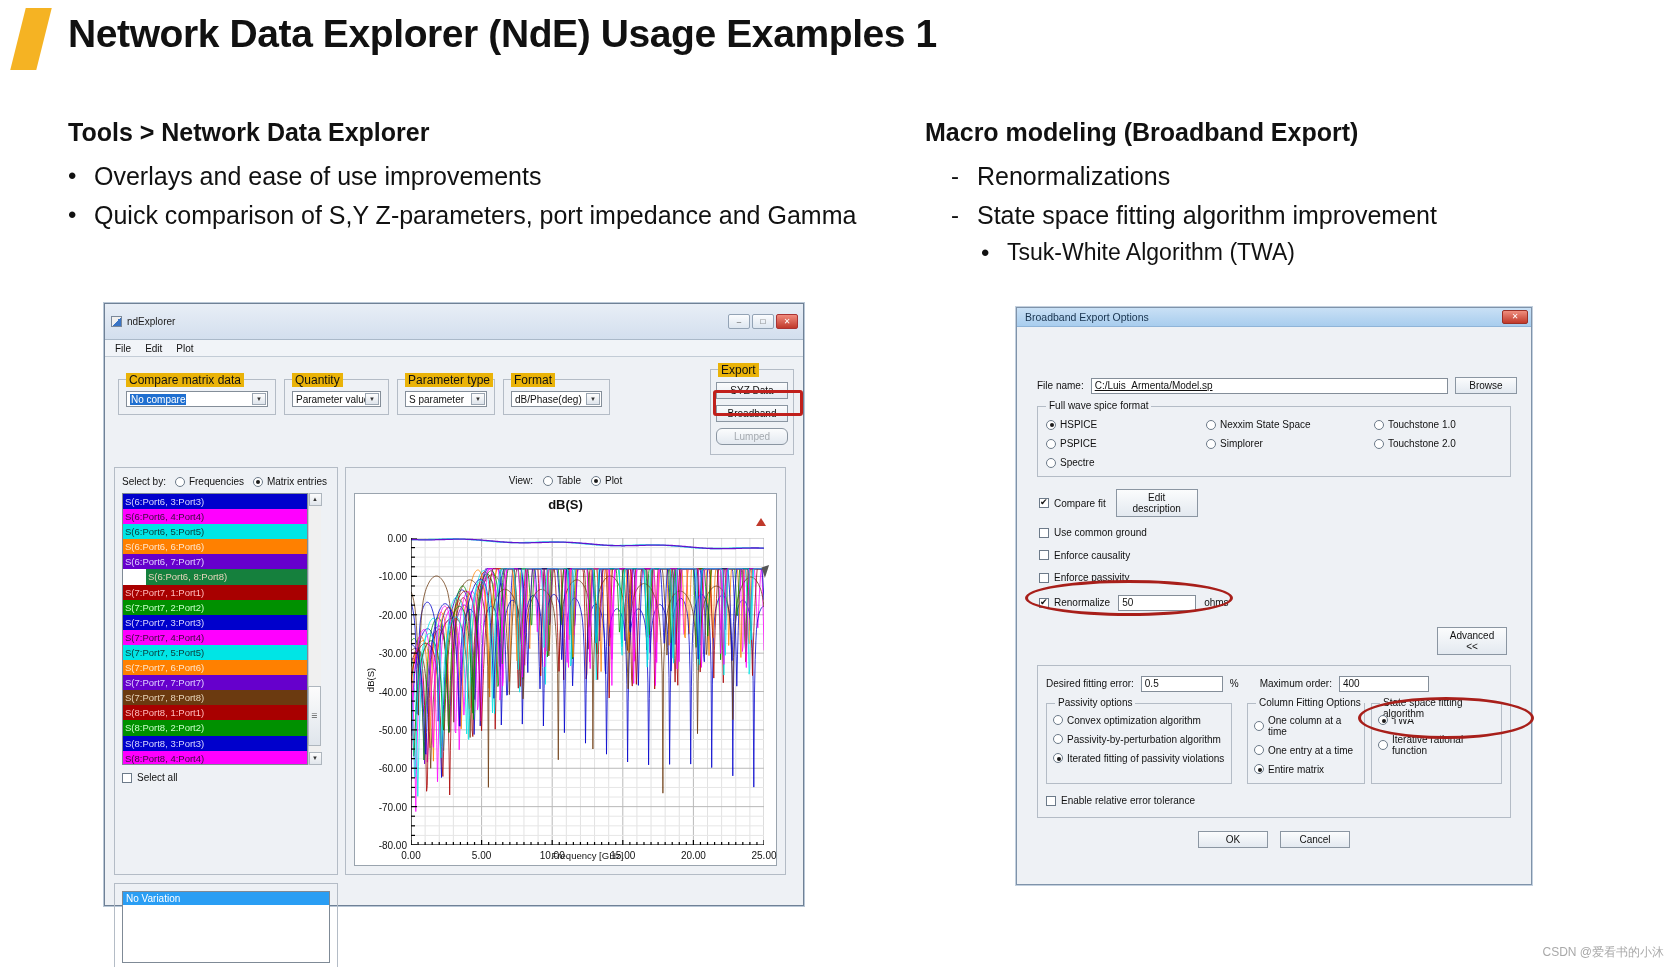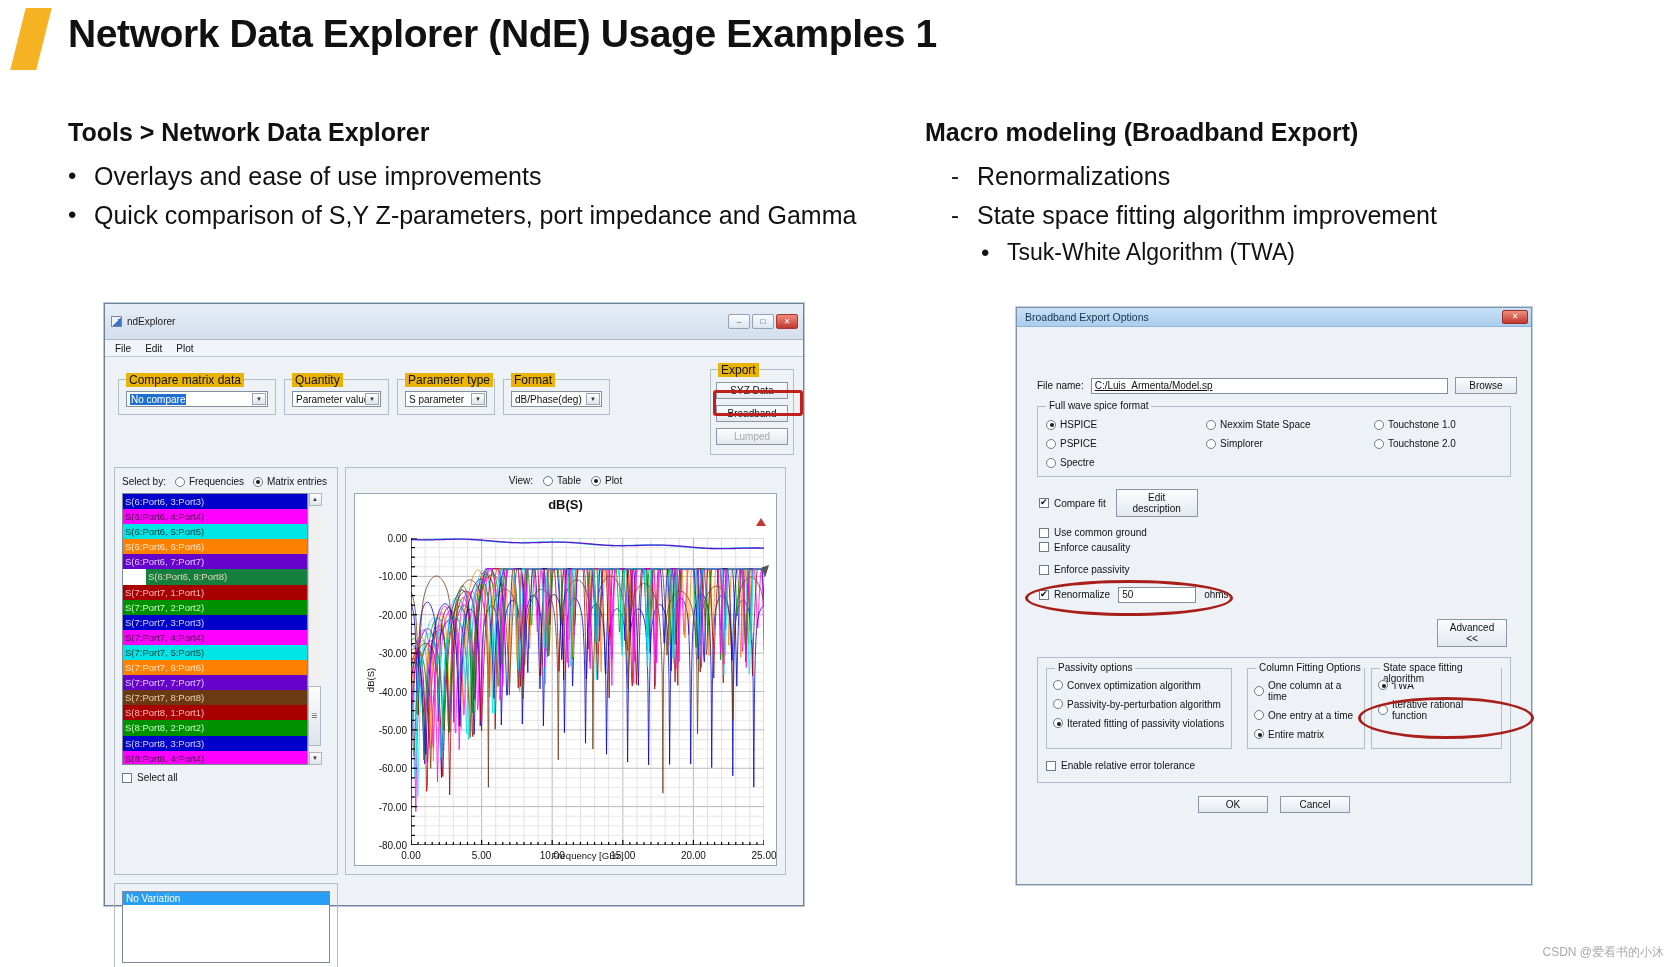--- a/index.html
+++ b/index.html
@@ -84,21 +84,21 @@
   .combo .arrow {
     position:absolute; right:1px; top:1px; width:14px; height:12px;
     background:linear-gradient(#fdfdfd,#dfe5ec); border:1px solid #9aa5b1;
     display:flex; align-items:center; justify-content:center; font-size:6px; color:#333;
   }
   .btn {
     background:linear-gradient(#fbfcfd,#e3e9f0); border:1px solid #8b96a2;
     font-size:10px; text-align:center; color:#111; padding:2px 6px; min-height:17px;
     display:flex; align-items:center; justify-content:center;
   }
-  .btn.disabled { color:#a4a9af; }
+  .btn.disabled { color:#a4a9af;border-radius:6px; }
 
   .groupbox { border:1px solid #b4bcc6; position:relative; padding:11px 7px 7px 7px; }
   .groupbox > .gtitle {
     position:absolute; top:-7px; left:7px; background:#eab308; padding:0 3px; font-size:12px;
   }
 
   .sel-hl { background:#1f6fd0; color:#fff; padding:0 1px; }
 
   .radio { display:inline-flex; align-items:center; gap:4px; font-size:10px; }
   .radio .dot {
@@ -614,21 +614,21 @@
     </div>
 
     <div style="margin:12px 0 0 8px;">
       <div style="display:flex; align-items:center; gap:10px; margin-bottom:10px;">
         <span class="chk on">
           <span class="box"></span>
           <span>Compare fit</span>
         </span>
         <span class="btn" style="width:82px;">Edit description</span>
       </div>
-      <div style="margin-bottom:2px;">
+      <div style="margin-bottom:10px;">
         <span class="chk">
           <span class="box"></span>
           <span>Use common ground</span>
         </span>
       </div>
       <div style="margin-bottom:10px;">
         <span class="chk">
           <span class="box"></span>
           <span>Enforce causality</span>
         </span>
@@ -647,20 +647,27 @@
         <span class="inputbox" style="width:78px;">50</span>
         <span class="lbl">ohms</span>
       </div>
     </div>
 
     <div style="display:flex; justify-content:flex-end; margin:16px 10px 10px 0;">
       <span class="btn" style="width:70px;">Advanced &lt;&lt;</span>
     </div>
 
     <div class="bb-grp" style="margin:0 6px; padding:10px 8px 9px 8px;">
+      <div style="display:flex; align-items:center; gap:7px; margin-bottom:11px;">
+        <span class="lbl">Desired fitting error:</span>
+        <span class="inputbox" style="width:82px;">0.5</span>
+        <span class="lbl">%</span>
+        <span class="lbl" style="margin-left:14px;">Maximum order:</span>
+        <span class="inputbox" style="width:90px;">400</span>
+      </div>
 
       <div style="display:flex; gap:6px;">
         <div class="bb-grp" style="width:186px; padding:11px 6px 7px 6px;">
           <span class="gtitle">Passivity options</span>
           <div class="radio" style="margin-bottom:8px;">
             <span class="dot"></span>
             <span>Convex optimization algorithm</span>
           </div>
           <div class="radio" style="margin-bottom:8px;">
             <span class="dot"></span>

